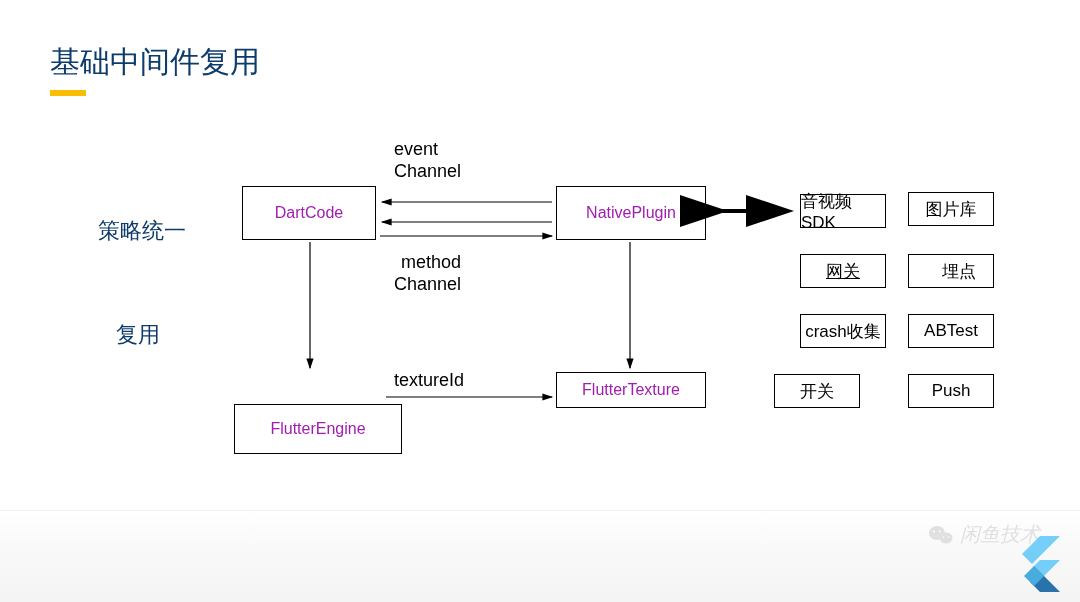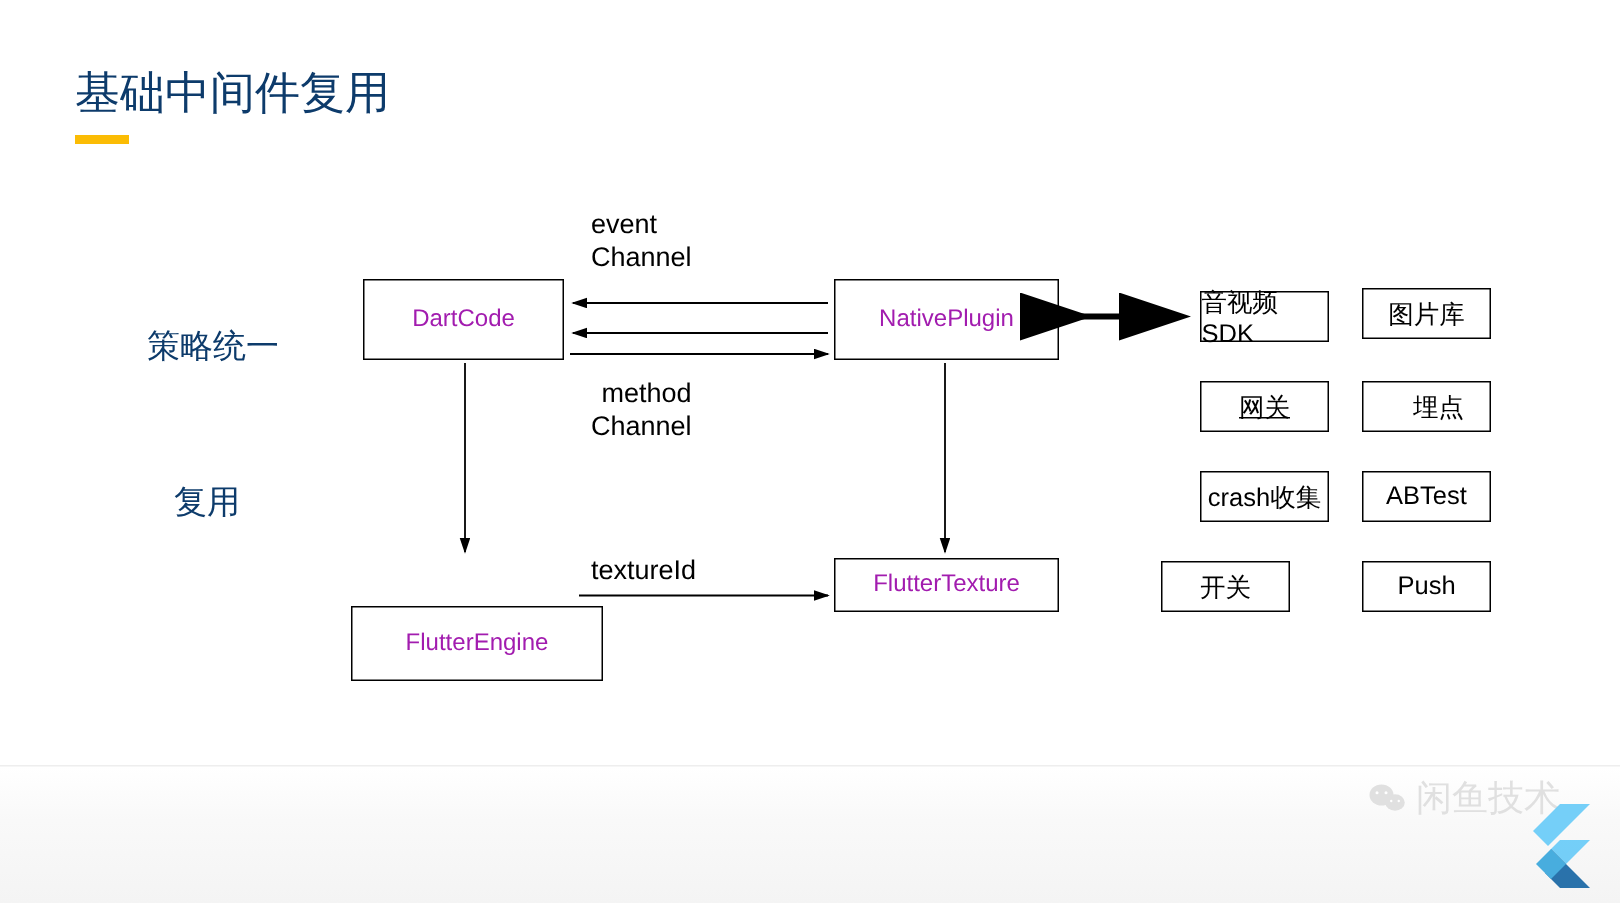--- a/index.html
+++ b/index.html
@@ -98,22 +98,23 @@
       opacity: 0.85;
     }
     .wechat {
       position: absolute;
       right: 40px;
       bottom: 54px;
       display: flex;
       align-items: center;
       gap: 6px;
       color: #e0e0e0;
-      font-size: 24px;
+      font-size: 20px;
       font-weight: 500;
+      font-style: italic;
     }
   </style>
 </head>
 <body>
 
 <div class="title">基础中间件复用</div>
 <div class="accent-bar"></div>
 
 <div class="label-1">策略统一</div>
 <div class="label-2">复用</div>

